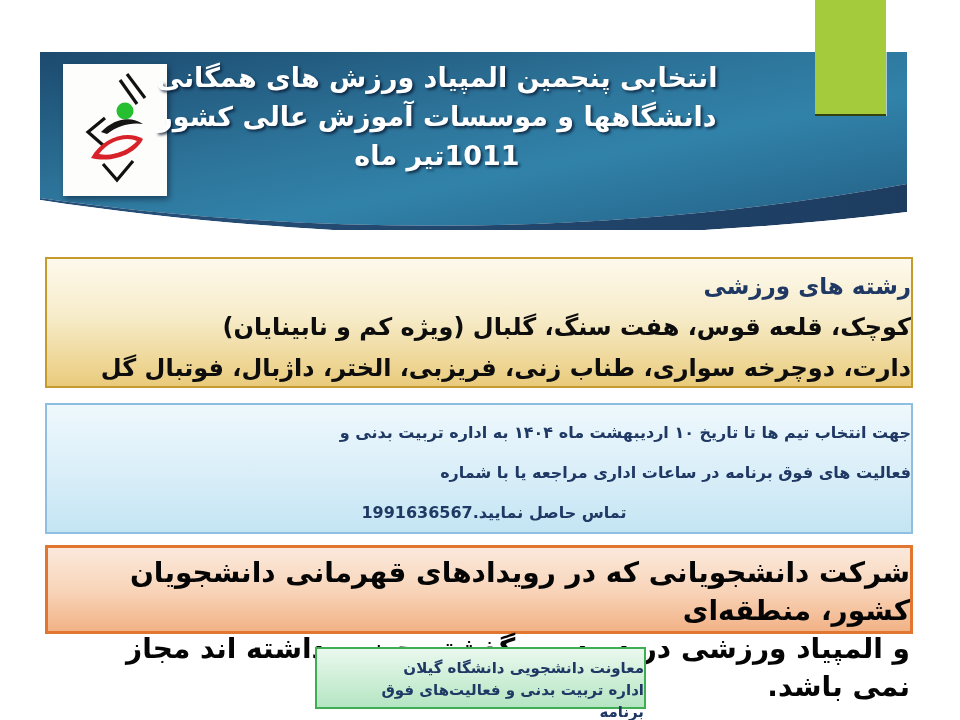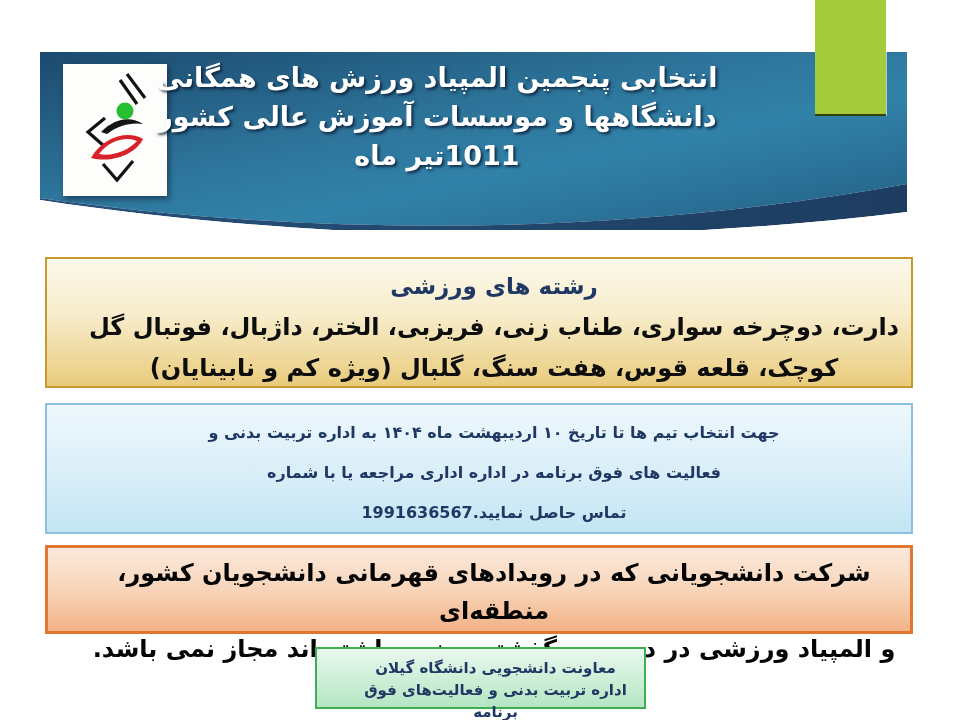--- a/index.html
+++ b/index.html
@@ -25,39 +25,39 @@
     left:815px;top:0;width:71px;height:114px;background:#a4cb3c;
     border-bottom:2px solid #33400f;box-shadow:1px 0 0 rgba(255,255,255,.6);
   }
   
   #logo-plate{
     left:63px;top:64px;width:104px;height:132px;background:#fdfdfb;
     box-shadow:2px 3px 6px rgba(0,0,20,0.45);
   }
   #logo-plate svg{display:block;width:104px;height:132px;}
   
-  .box{box-sizing:border-box;text-align:center;font-weight:bold;padding-left:30px;}
+  .box{box-sizing:border-box;text-align:right;font-weight:bold;padding-left:30px;}
   #sports-box{
     left:45px;top:257px;width:868px;height:131px;
     border:2px solid #c79a2e;
     background:linear-gradient(180deg,#fdf9ec 0%,#f7ecca 45%,#e9cb7c 100%);
     padding-top:7px;font-size:24px;line-height:41px;color:#0d0d0d;
   }
   #sports-box .heading{color:#1f3864;font-size:23px;}
   #contact-box{
     left:45px;top:403px;width:868px;height:131px;
     border:2px solid #8fbfe0;
     background:linear-gradient(180deg,#eef8fd 0%,#d9eef8 55%,#c3e5f3 100%);
     padding-top:8px;font-size:16px;line-height:40px;color:#1f3864;
   }
   #restriction-box{
     left:45px;top:545px;width:868px;height:89px;
     border:3px solid #e0762f;
     background:linear-gradient(180deg,#fbe9dc 0%,#f8d5ba 50%,#f2b286 100%);
-    padding-top:6px;font-size:24px;line-height:38px;color:#050505;
+    padding-top:6px;font-size:28px;line-height:38px;color:#050505;
   }
   #footer-box{
     left:315px;top:647px;width:331px;height:62px;
     border:2px solid #3fae52;
     background:linear-gradient(180deg,#e9f8ee 0%,#cdeed6 55%,#b5e5c3 100%);
     padding-top:8px;font-size:15px;line-height:22px;color:#1f3864;
   }
   .rtl{direction:rtl;unicode-bidi:embed;}
 </style>
 </head>
@@ -110,27 +110,27 @@
   <div class="title-line rtl">انتخابی پنجمین المپیاد ورزش های همگانی</div>
   <div class="title-line rtl">دانشگاهها و موسسات آموزش عالی کشور</div>
   <div class="title-line mixedline">
     <span class="rtl">تیر ماه</span>
     <span>1011</span>
   </div>
 </div>
 
 <div class="abs box" id="sports-box">
   <div class="heading rtl">رشته های ورزشی</div>
+  <div class="rtl">کوچک، قلعه قوس، هفت سنگ، گلبال (ویژه کم و نابینایان)</div>
   <div class="rtl">دارت، دوچرخه سواری، طناب زنی، فریزبی، الختر، داژبال، فوتبال گل</div>
-  <div class="rtl">کوچک، قلعه قوس، هفت سنگ، گلبال (ویژه کم و نابینایان)</div>
 </div>
 
 <div class="abs box" id="contact-box">
   <div class="rtl">جهت انتخاب تیم ها تا تاریخ ۱۰ اردیبهشت ماه ۱۴۰۴ به اداره تربیت بدنی و</div>
-  <div class="rtl">فعالیت های فوق برنامه در اداره اداری مراجعه یا با شماره</div>
+  <div class="rtl">فعالیت های فوق برنامه در ساعات اداری مراجعه یا با شماره</div>
   <div class="mixedline">
     <span>1991636567</span>
     <span class="rtl">تماس حاصل نمایید.</span>
   </div>
 </div>
 
 <div class="abs box" id="restriction-box">
   <div class="rtl">شرکت دانشجویانی که در رویدادهای قهرمانی دانشجویان کشور، منطقه‌ای</div>
   <div class="rtl">و المپیاد ورزشی در دو دوره گذشته حضور داشته اند مجاز نمی باشد.</div>
 </div>

